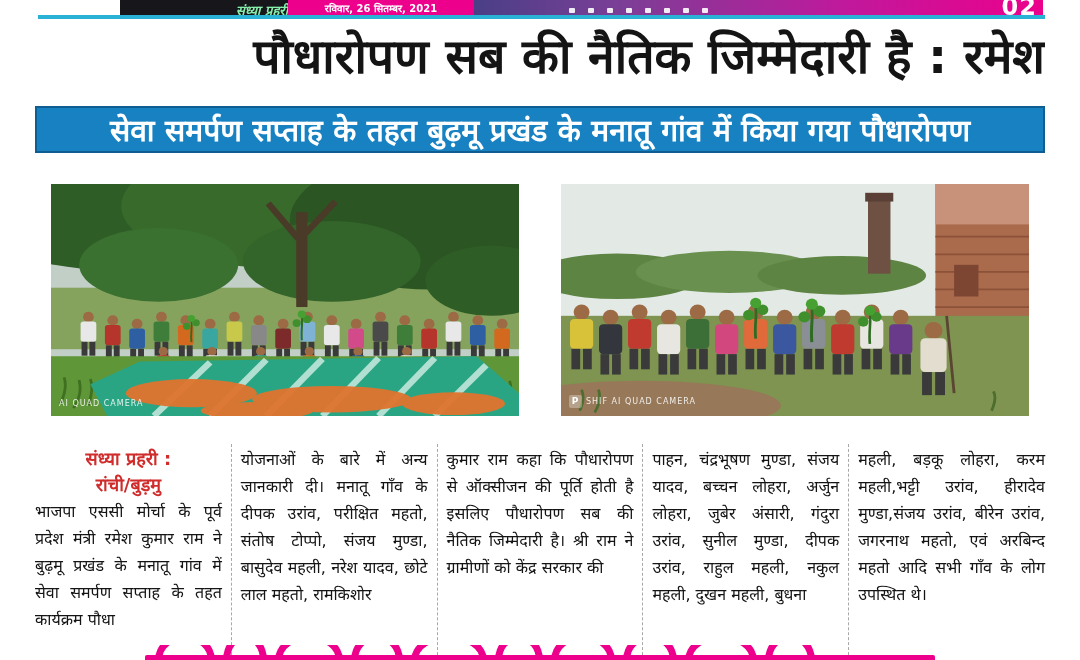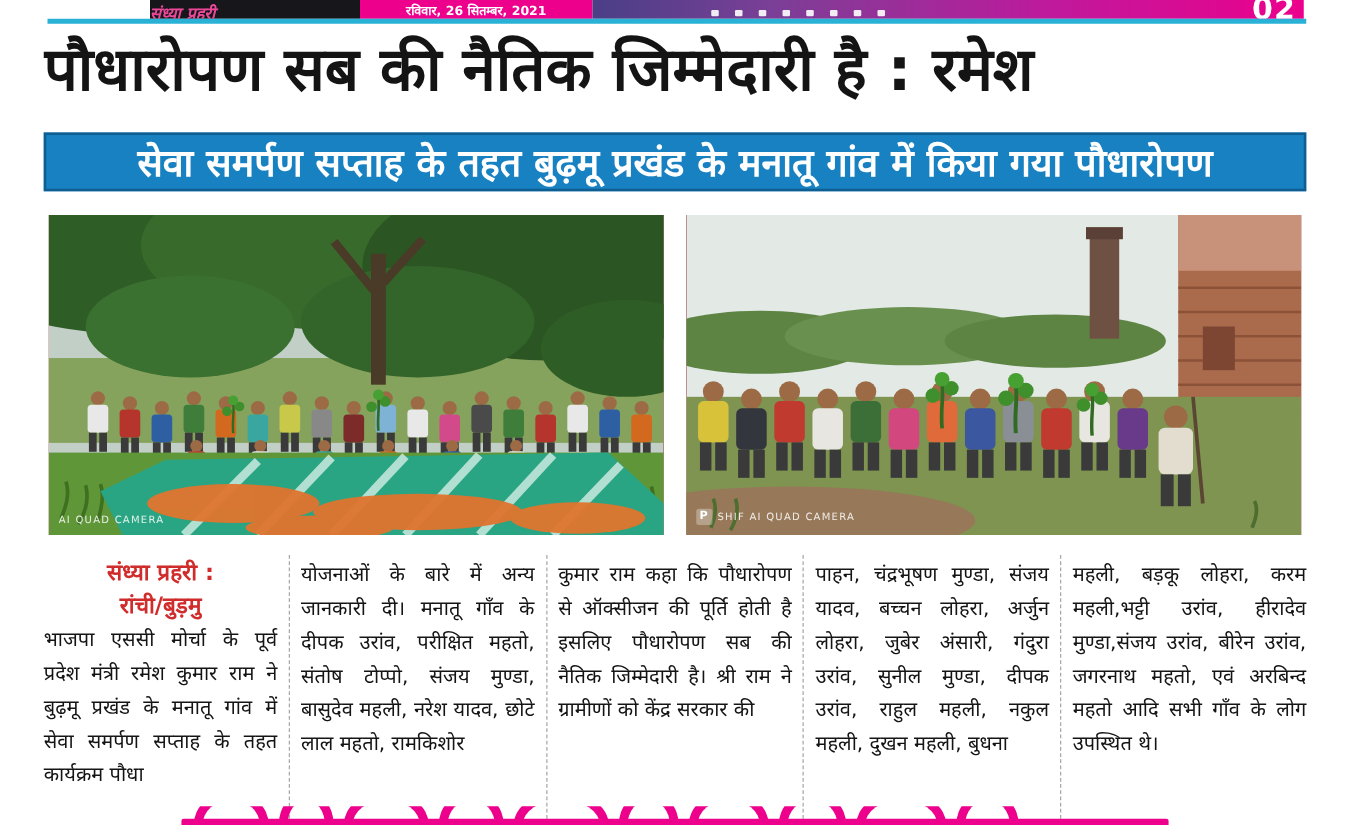--- a/index.html
+++ b/index.html
@@ -4,40 +4,40 @@
 <style>
   :root{
     --pink:#ec008c; --cyan:#2ab2d6; --subblue:#1781c2; --bylred:#d02c2c;
   }
   html,body{margin:0;padding:0;background:#dddddd;}
   .page{position:relative;width:1080px;height:660px;background:#ffffff;overflow:hidden;
         font-family:"DejaVu Sans",sans-serif;margin:0 auto;}
   
   .topbar{position:absolute;top:0;left:0;right:0;height:15px;display:flex;}
   .tb-space{width:120px;background:#ffffff;}
-  .tb-black{width:168px;background:#17161b;color:#ec4899;overflow:hidden;text-align:left;}
+  .tb-black{width:168px;background:#17161b;color:#86efac;overflow:hidden;text-align:right;}
   .tb-black span{display:inline-block;font-size:13px;font-weight:bold;font-style:italic;margin-top:-3px;white-space:nowrap;}
   .tb-pink{width:186px;background:var(--pink);color:#fff;display:flex;align-items:flex-end;justify-content:center;overflow:hidden;}
   .tb-pink span{font-size:10px;font-weight:bold;white-space:nowrap;margin-top:1px;}
   .tb-grad{flex:1;margin-right:37px;background:linear-gradient(90deg,#4a3f86 0%,#7a3f96 25%,#c0199c 65%,var(--pink) 100%);
            position:relative;overflow:hidden;}
   .tb-dots{position:absolute;left:95px;top:8px;display:flex;gap:13px;}
   .tb-dots i{width:6px;height:5px;background:#fff;opacity:.9;border-radius:1px;}
   .tb-page{position:absolute;right:6px;top:-7px;color:#fff;font-weight:bold;font-size:24px;letter-spacing:1px;}
   .cyan-line{position:absolute;top:15px;left:38px;width:1007px;height:4px;background:var(--cyan);}
   
-  .headline{position:absolute;top:20px;left:35px;width:1010px;margin:0;text-align:left;
+  .headline{position:absolute;top:20px;left:35px;width:1010px;margin:0;text-align:right;
             font-size:48px;line-height:72px;font-weight:bold;color:#141414;white-space:nowrap;overflow:hidden;}
   
   .subbar{position:absolute;top:106px;left:35px;width:1010px;height:47px;box-sizing:border-box;
           background:var(--subblue);border:2px solid #0e5e92;display:flex;align-items:center;justify-content:center;overflow:hidden;}
   .subbar span{color:#ffffff;font-size:30px;font-weight:bold;white-space:nowrap;text-align:center;}
   
   .photos{position:absolute;top:168px;left:35px;width:1010px;height:264px;display:flex;gap:10px;}
-  .photo{flex:1;position:relative;margin:4px;overflow:hidden;background:#7f1d1d;}
+  .photo{flex:1;position:relative;margin:16px;overflow:hidden;background:#0369a1;}
   .photo svg{display:block;width:100%;height:100%;}
   .watermark{position:absolute;left:8px;bottom:8px;color:rgba(255,255,255,.85);font-size:8px;
              letter-spacing:1px;display:flex;align-items:center;gap:4px;}
   .wm-logo{display:inline-block;width:13px;height:13px;background:rgba(255,255,255,.3);color:#fff;
            font-size:9px;font-weight:bold;text-align:center;line-height:13px;border-radius:2px;}
   
   .article{position:absolute;top:444px;left:35px;width:1010px;height:216px;display:flex;}
   .col{flex:1;padding:2px 9px 0 9px;border-right:1px dashed #a8a8a8;box-sizing:border-box;
        font-size:16px;line-height:27px;text-align:justify;color:#141414;}
   .col:first-child{padding-left:0;}

